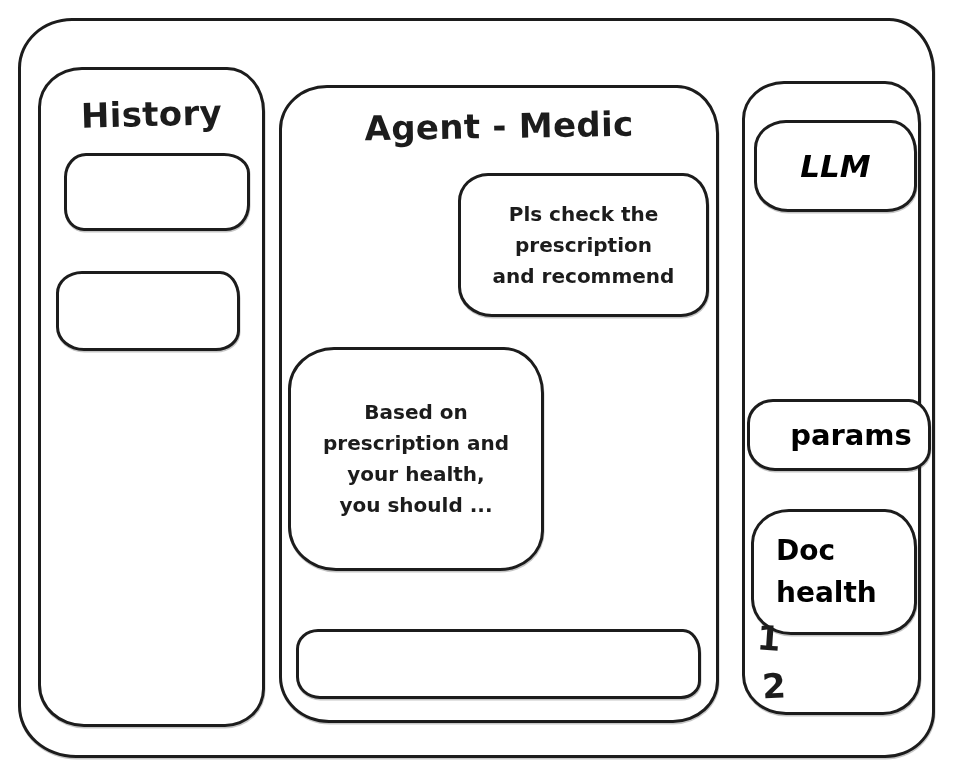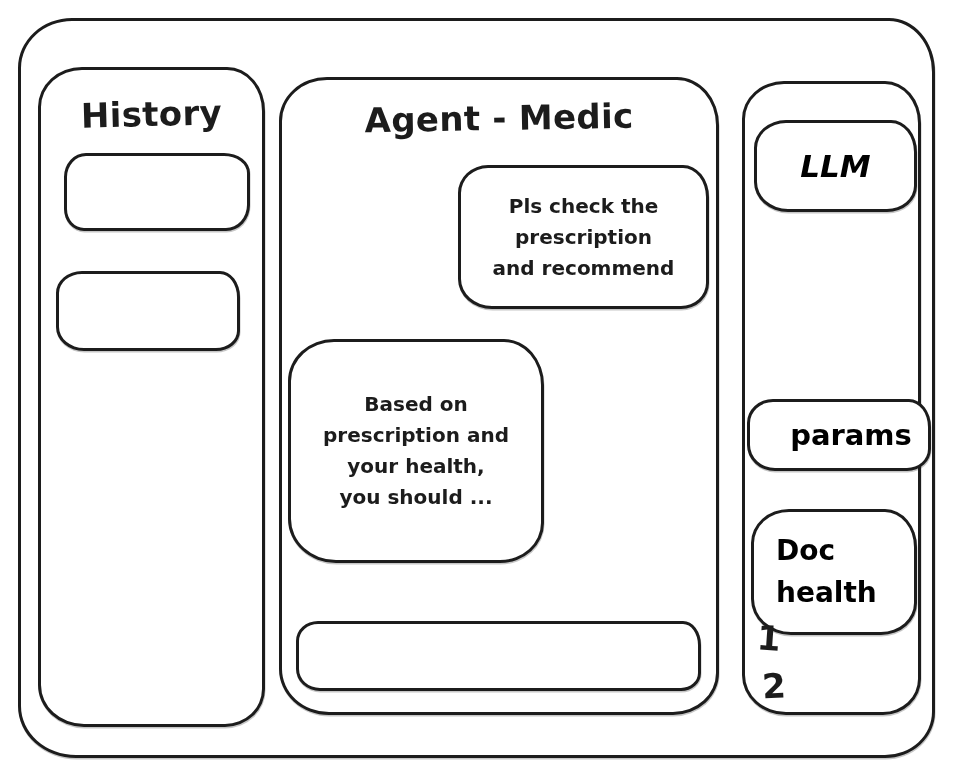--- a/index.html
+++ b/index.html
@@ -53,21 +53,21 @@
   }
   .hist-item {
     border-radius: 22px 26px 24px 20px / 24px 20px 26px 22px;
   }
   .hist-item.first { left: 23px; top: 83px;  width: 186px; height: 78px; }
   .hist-item.second { left: 15px; top: 201px; width: 184px; height: 80px;
     border-radius: 26px 20px 24px 28px / 22px 26px 20px 24px; }
 
   
   .chat-panel {
-    left: 258px; top: 56px;
+    left: 258px; top: 64px;
     width: 440px; height: 638px;
     border-radius: 48px 42px 46px 50px / 44px 48px 42px 46px;
   }
   .chat-title {
     position: absolute;
     left: 0; right: 0; top: 18px;
     margin: 0;
     text-align: center;
     font-size: 34px;
     transform: rotate(-1deg);

